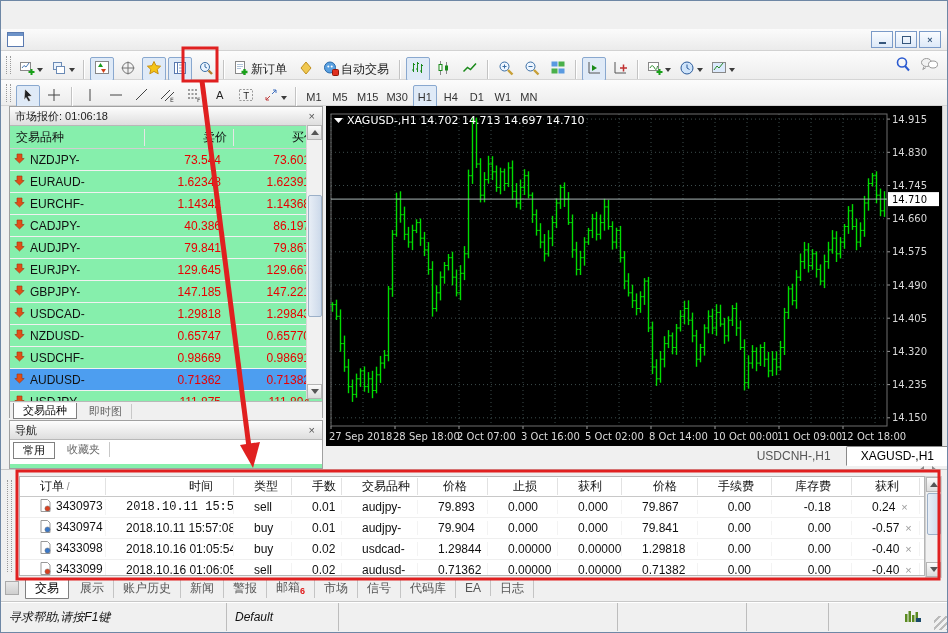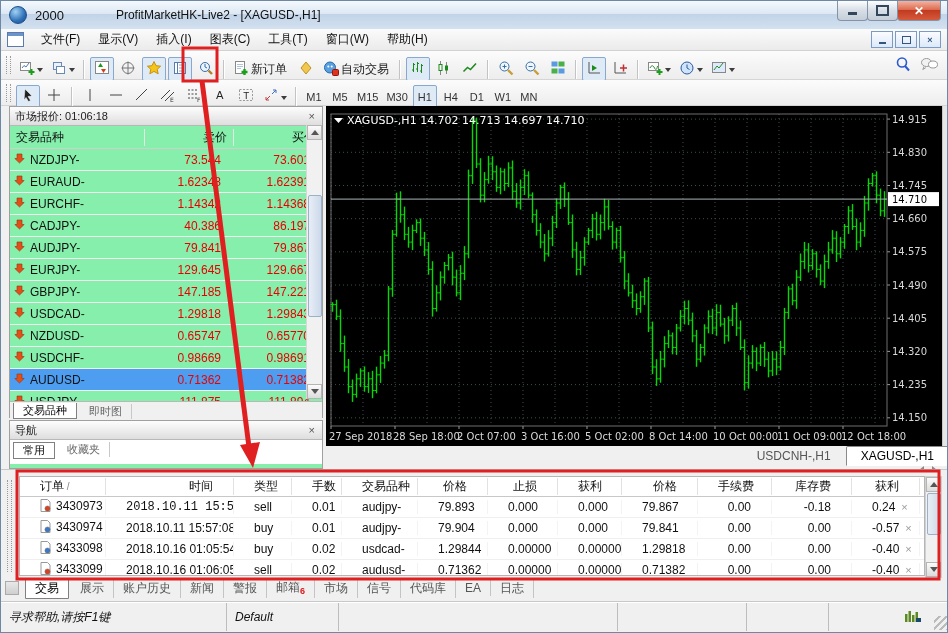--- a/index.html
+++ b/index.html
@@ -115,48 +115,23 @@
     background:repeating-linear-gradient(135deg,transparent 0 3px,#bbb 3px 5px);}
   
   .annot{position:absolute;left:0;top:0;width:948px;height:633px;pointer-events:none;z-index:99;}
   .chart-wrap text, svg text{font-family:"DejaVu Sans",sans-serif;}
 </style>
 </head>
 <body>
 
 <div class="win">
 
-  <div class="titlebar">
-    <span class="app-icon"></span>
-    <span class="logo-text">2000</span>
-    <span class="title-text">ProfitMarketHK-Live2 - [XAGUSD-,H1]</span>
-    <div class="caption-btns">
-      <div class="cap">
-          <span class="bar"></span>
-        </div>
-      <div class="cap">
-          <span class="box"></span>
-        </div>
-      <div class="cap close">
-          <span>✕</span>
-        </div>
-    </div>
-  </div>
 
   <div class="menubar">
     <span class="mdi-doc"></span>
-    <span class="menu-items">
-        <span class="menu-item">文件(F)</span>
-        <span class="menu-item">显示(V)</span>
-        <span class="menu-item">插入(I)</span>
-        <span class="menu-item">图表(C)</span>
-        <span class="menu-item">工具(T)</span>
-        <span class="menu-item">窗口(W)</span>
-        <span class="menu-item">帮助(H)</span>
-      </span>
     <div class="mdi-btns">
       <div class="mdib">
           <span class="bar"></span>
         </div>
       <div class="mdib">
           <span class="box"></span>
         </div>
       <div class="mdib">
           <span>×</span>
         </div>

